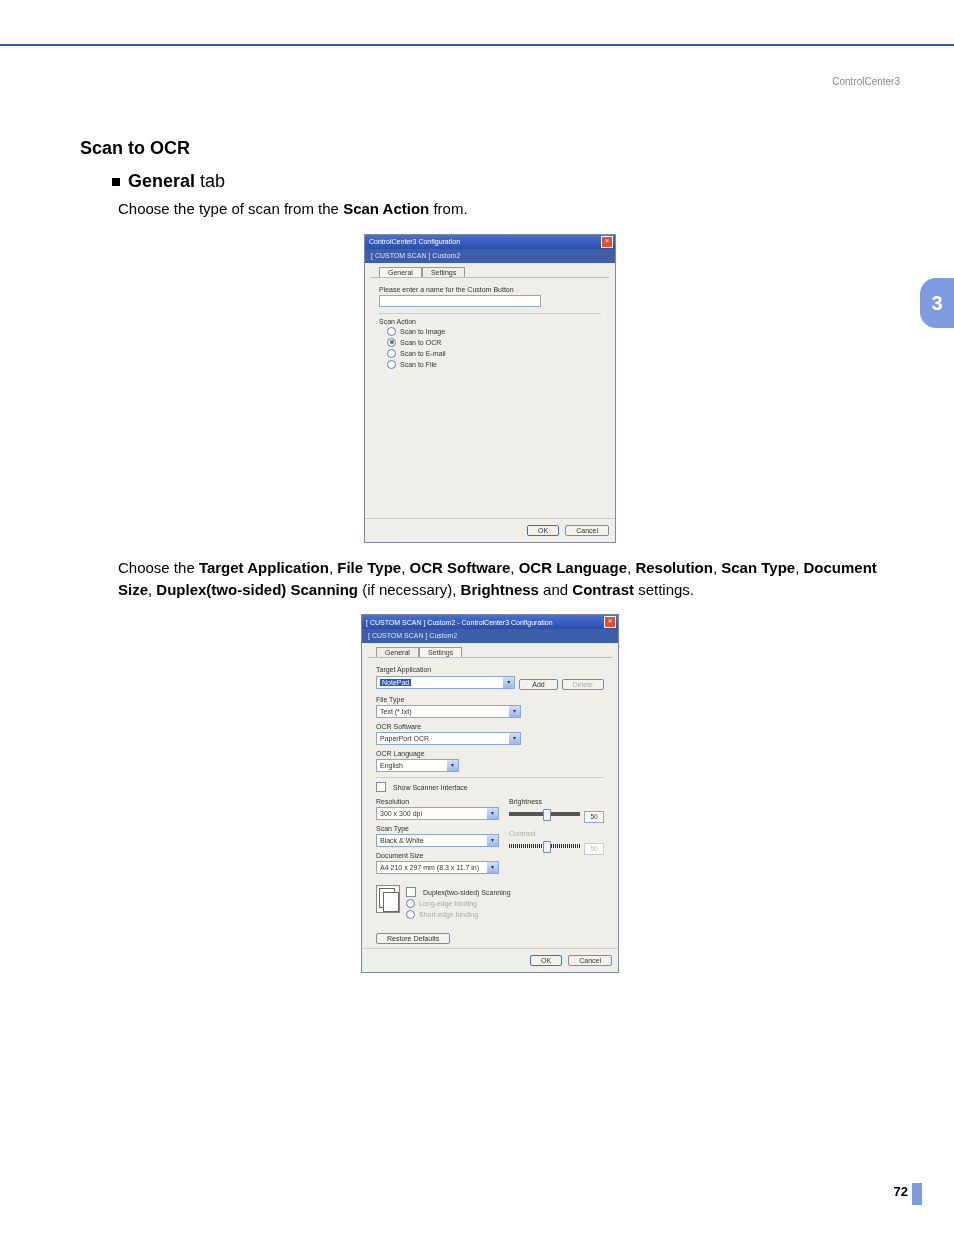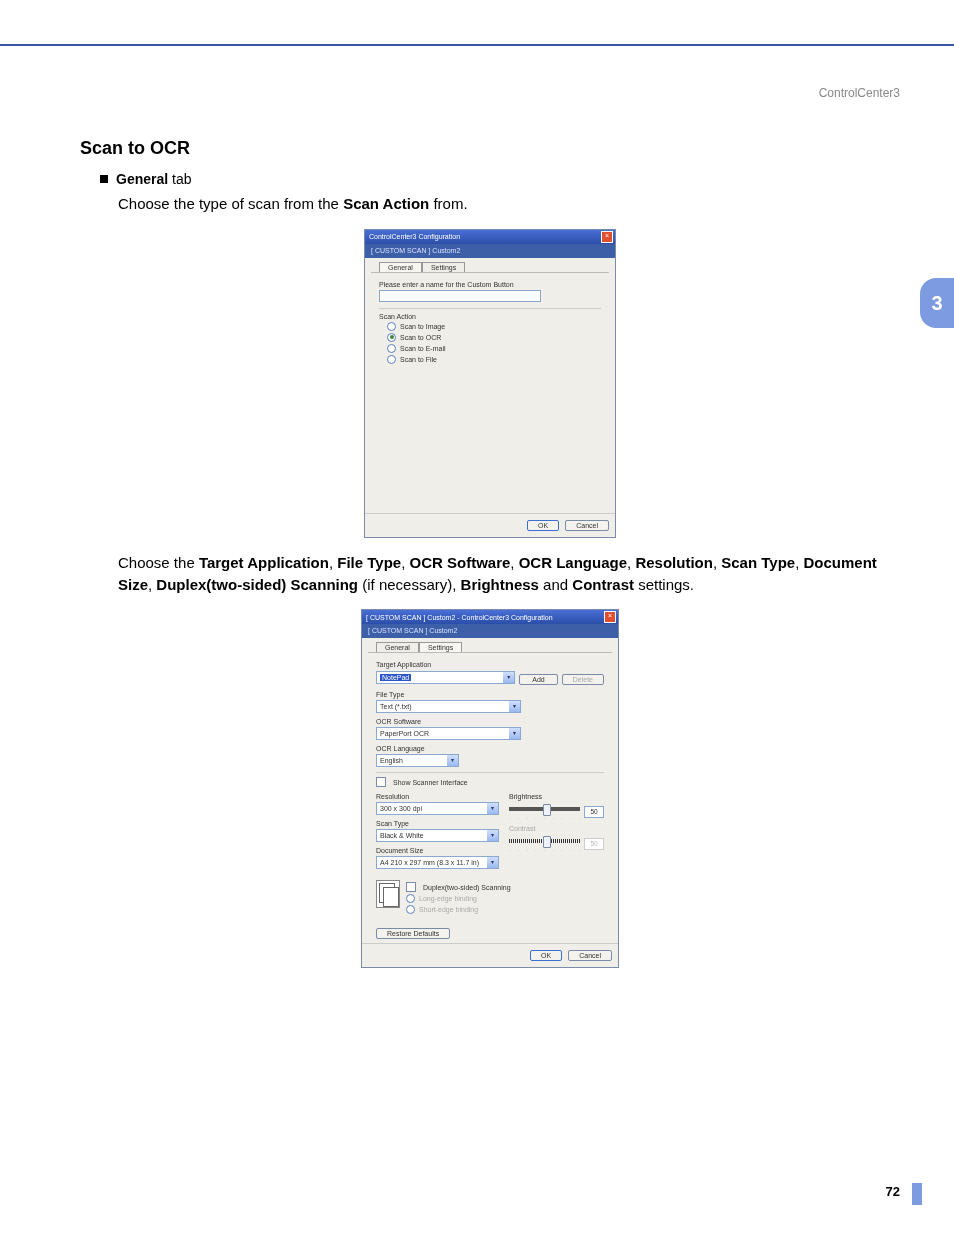--- a/index.html
+++ b/index.html
@@ -16,43 +16,43 @@
     position: relative;
     box-sizing: border-box;
   }
   .topbar {
     height: 44px;
     border-bottom: 2px solid #3855a3;
     background: #fff;
   }
   .header-breadcrumb {
     position: absolute;
-    top: 86px;
+    top: 76px;
     right: 54px;
-    font-size: 12px;
+    font-size: 10px;
     color: #888;
   }
   .content {
     position: absolute;
     left: 80px;
     top: 138px;
     width: 820px;
   }
   h2.section {
     color: #000;
     font-size: 18px;
     font-weight: bold;
     margin: 0 0 12px 0;
   }
   .bullet-line {
     display: flex;
     align-items: center;
     gap: 8px;
-    margin: 10px 0 6px 20px;
-    font-size: 14px;
+    margin: 10px 0 6px 32px;
+    font-size: 18px;
   }
   .sq {
     width: 8px;
     height: 8px;
     background: #000;
     display: inline-block;
     flex: 0 0 auto;
   }
   .para {
     margin: 6px 0 6px 38px;
@@ -288,21 +288,21 @@
     border-top-left-radius: 16px;
     border-bottom-left-radius: 16px;
     color: #fff;
     font-size: 20px;
     font-weight: bold;
     text-align: center;
     line-height: 50px;
   }
   .page-number {
     position: absolute;
-    right: 54px;
+    right: 46px;
     bottom: 36px;
     font-weight: bold;
     font-size: 13px;
   }
   .page-accent {
     position: absolute;
     right: 32px;
     bottom: 30px;
     width: 10px;
     height: 22px;

